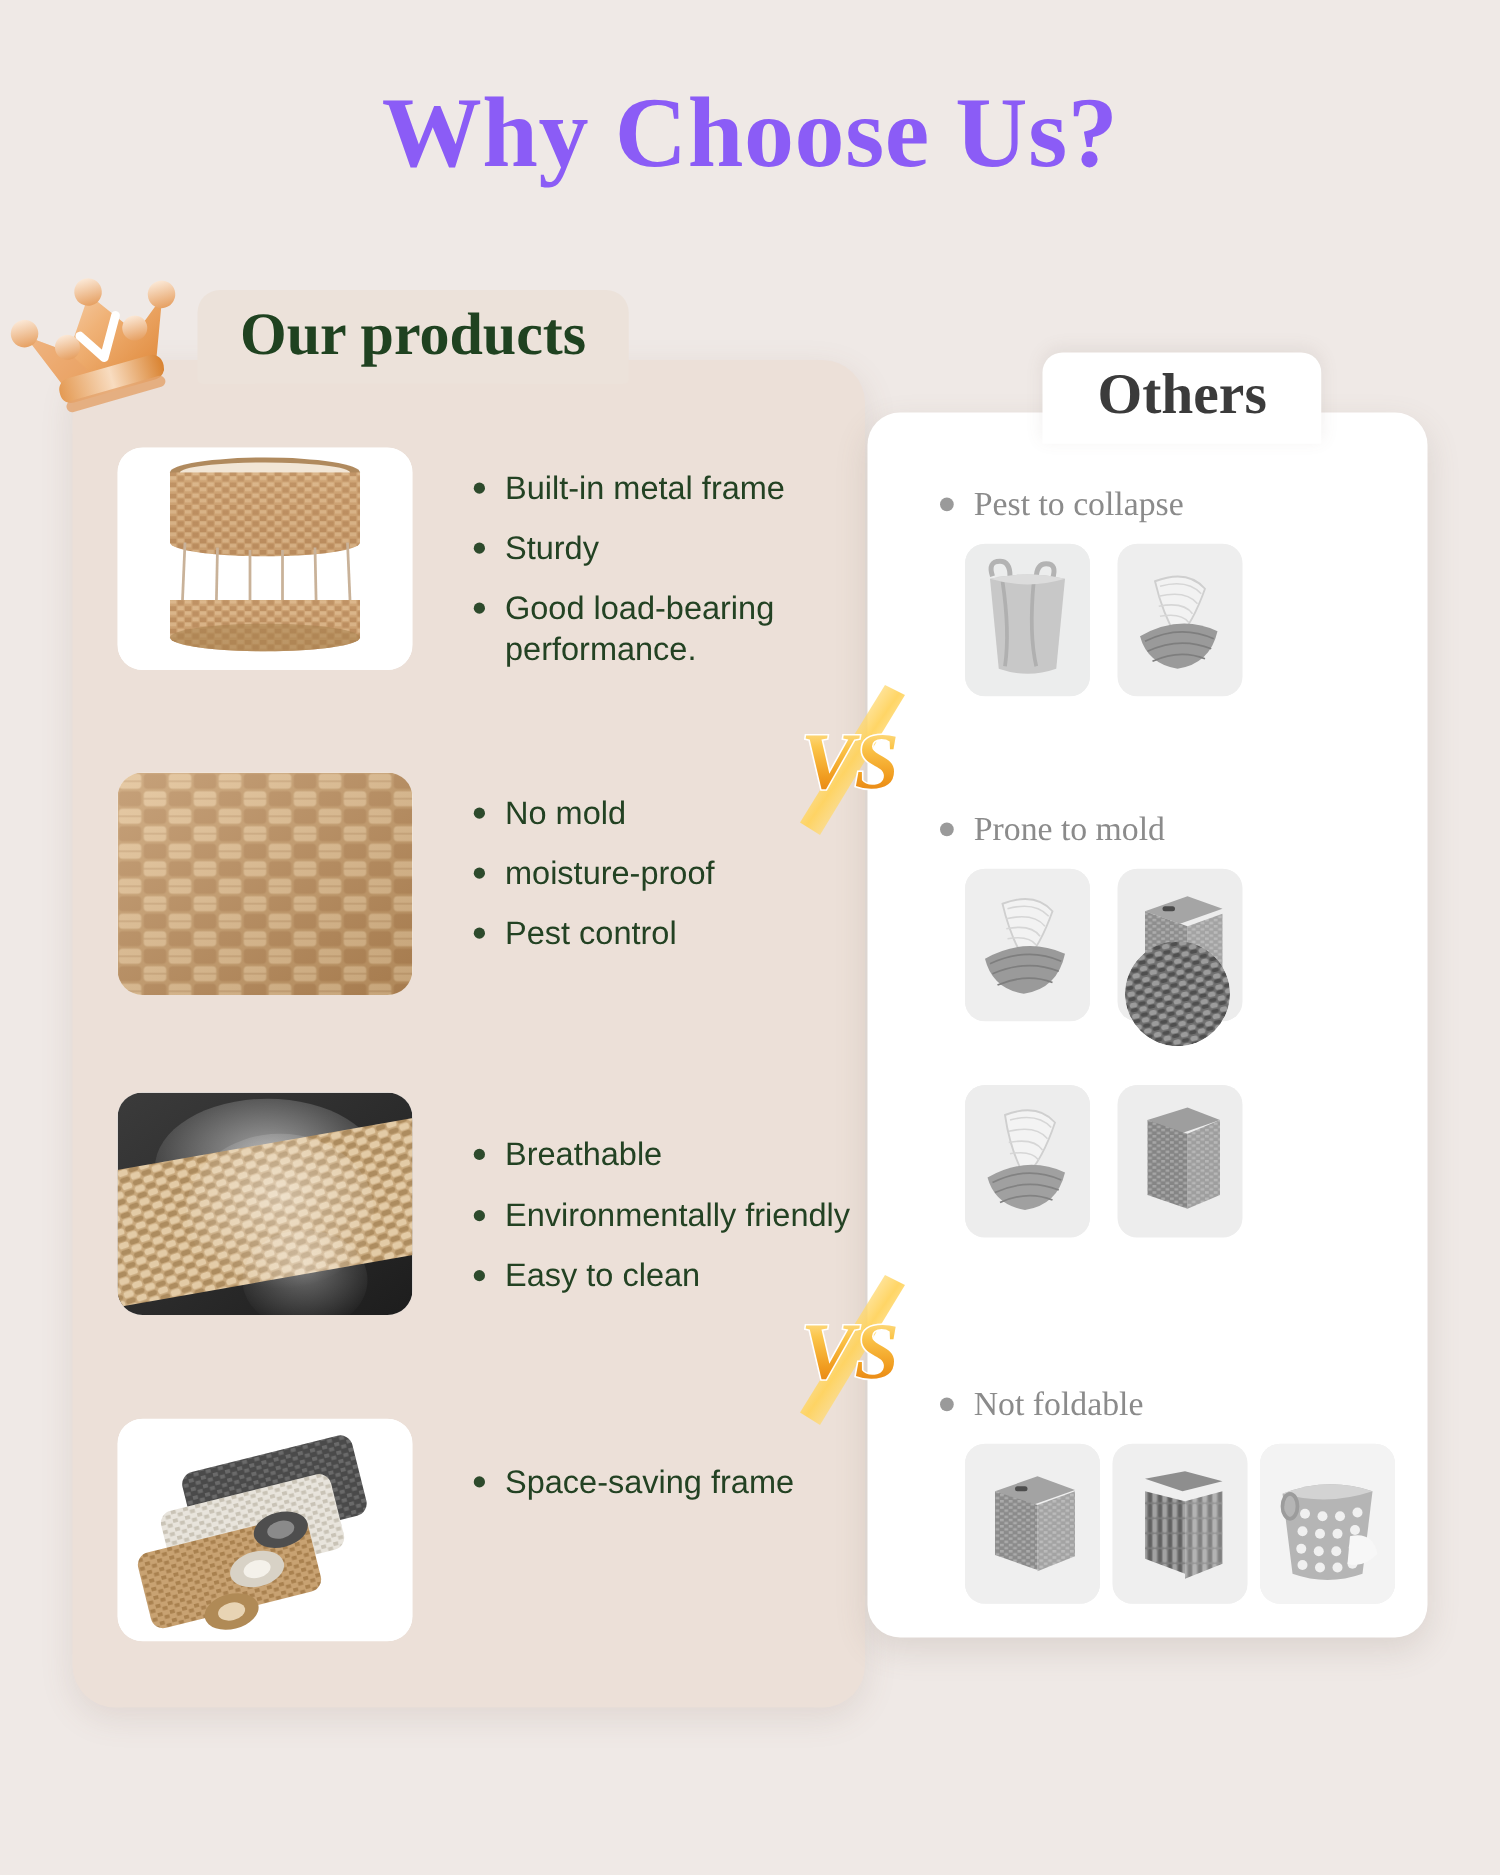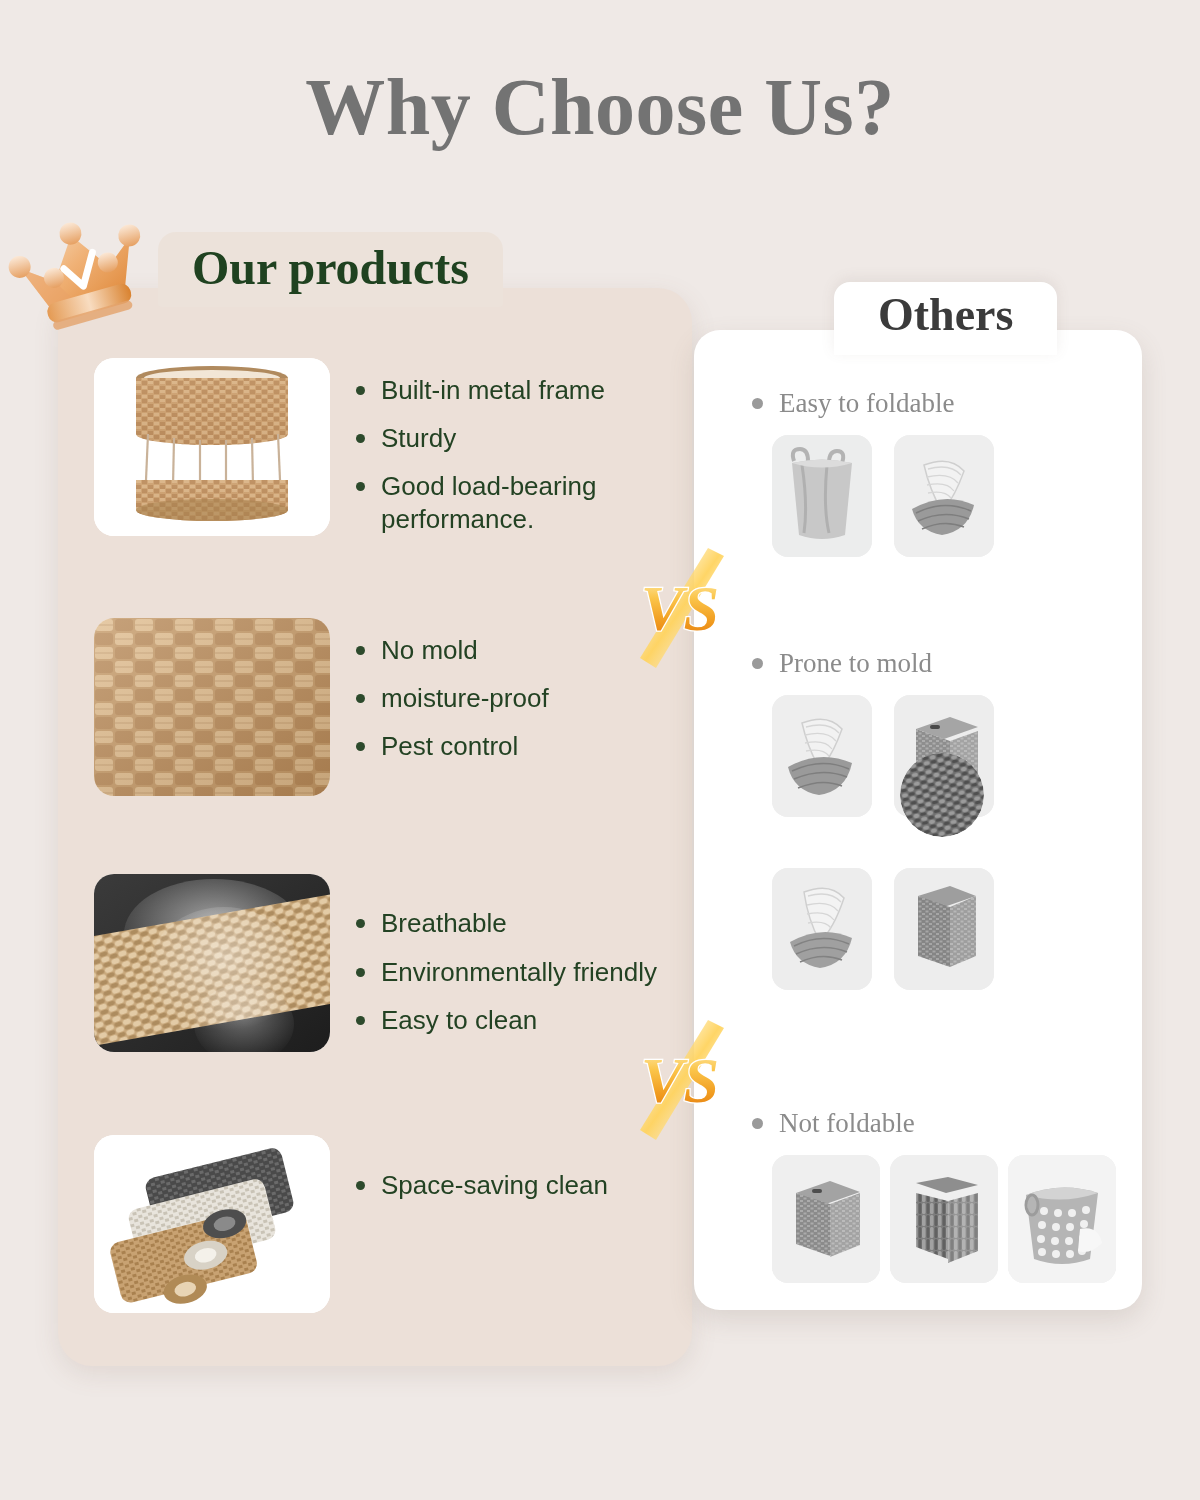--- a/index.html
+++ b/index.html
@@ -16,21 +16,21 @@
   
   .page-title {
     position: absolute;
     top: 62px;
     left: 0;
     width: 1200px;
     text-align: center;
     font-family: "Liberation Serif", serif;
     font-size: 80px;
     font-weight: 700;
-    color: #737373;
+    color: #8b5cf6;
     letter-spacing: 0.5px;
   }
 
   
   .ours-panel {
     position: absolute;
     left: 58px;
     top: 288px;
     width: 634px;
     height: 1078px;
@@ -85,21 +85,21 @@
     font-family: "Liberation Serif", serif;
     font-size: 46px;
     font-weight: 700;
     color: #3b3b3b;
     z-index: 5;
     white-space: nowrap;
     box-shadow: 0 -3px 14px rgba(120,100,90,0.10);
   }
 
   
-  .our-row { position: absolute; display: flex; align-items: flex-start; z-index: 4; }
+  .our-row { position: absolute; display: flex; align-items: flex-start; z-index: 4; gap: 23px; }
   .our-thumb {
     width: 236px;
     height: 178px;
     border-radius: 20px;
     overflow: hidden;
     position: relative;
     flex: 0 0 auto;
     background: #ffffff;
   }
   .our-list { margin-left: 26px; padding-top: 16px; }
@@ -318,31 +318,31 @@
         <ellipse cx="106" cy="118" rx="22" ry="14" fill="#d8d2c6"></ellipse>
         <ellipse cx="106" cy="118" rx="11" ry="7" fill="#f4f1ea"></ellipse>
         <ellipse cx="132" cy="92" rx="22" ry="14" fill="#4e4e4e"></ellipse>
         <ellipse cx="132" cy="92" rx="11" ry="7" fill="#8a8a8a"></ellipse>
       </g>
     </svg>
   </div>
   <div class="our-list" style="padding-top:34px;">
     <div class="our-li">
         <span class="dot"></span>
-        <span>Space-saving clean</span>
+        <span>Space-saving frame</span>
       </div>
   </div>
 </div>
 
 <div class="others-panel"></div>
 
 <div class="other-row" style="left:752px; top:388px;">
   <div class="other-head">
     <span class="dot"></span>
-    <span>Easy to foldable</span>
+    <span>Pest to collapse</span>
   </div>
   <div class="other-thumbs">
     <div class="other-thumb">
       <svg width="100" height="122" viewBox="0 0 100 122">
         <rect width="100" height="122" fill="#eceded"></rect>
         <path d="M22 26 q-4 -12 6 -12 q8 0 8 12" fill="none" stroke="#b3b3b3" stroke-width="4"></path>
         <path d="M70 28 q4 -12 -5 -12 q-8 0 -8 12" fill="none" stroke="#b3b3b3" stroke-width="4"></path>
         <path d="M20 28 q30 -7 60 0 l-7 72 q-23 8 -46 0 z" fill="#c8c8c8"></path>
         <path d="M30 30 q6 40 2 68" stroke="#b0b0b0" stroke-width="3" fill="none"></path>
         <path d="M55 30 q-4 42 2 68" stroke="#b0b0b0" stroke-width="3" fill="none"></path>

